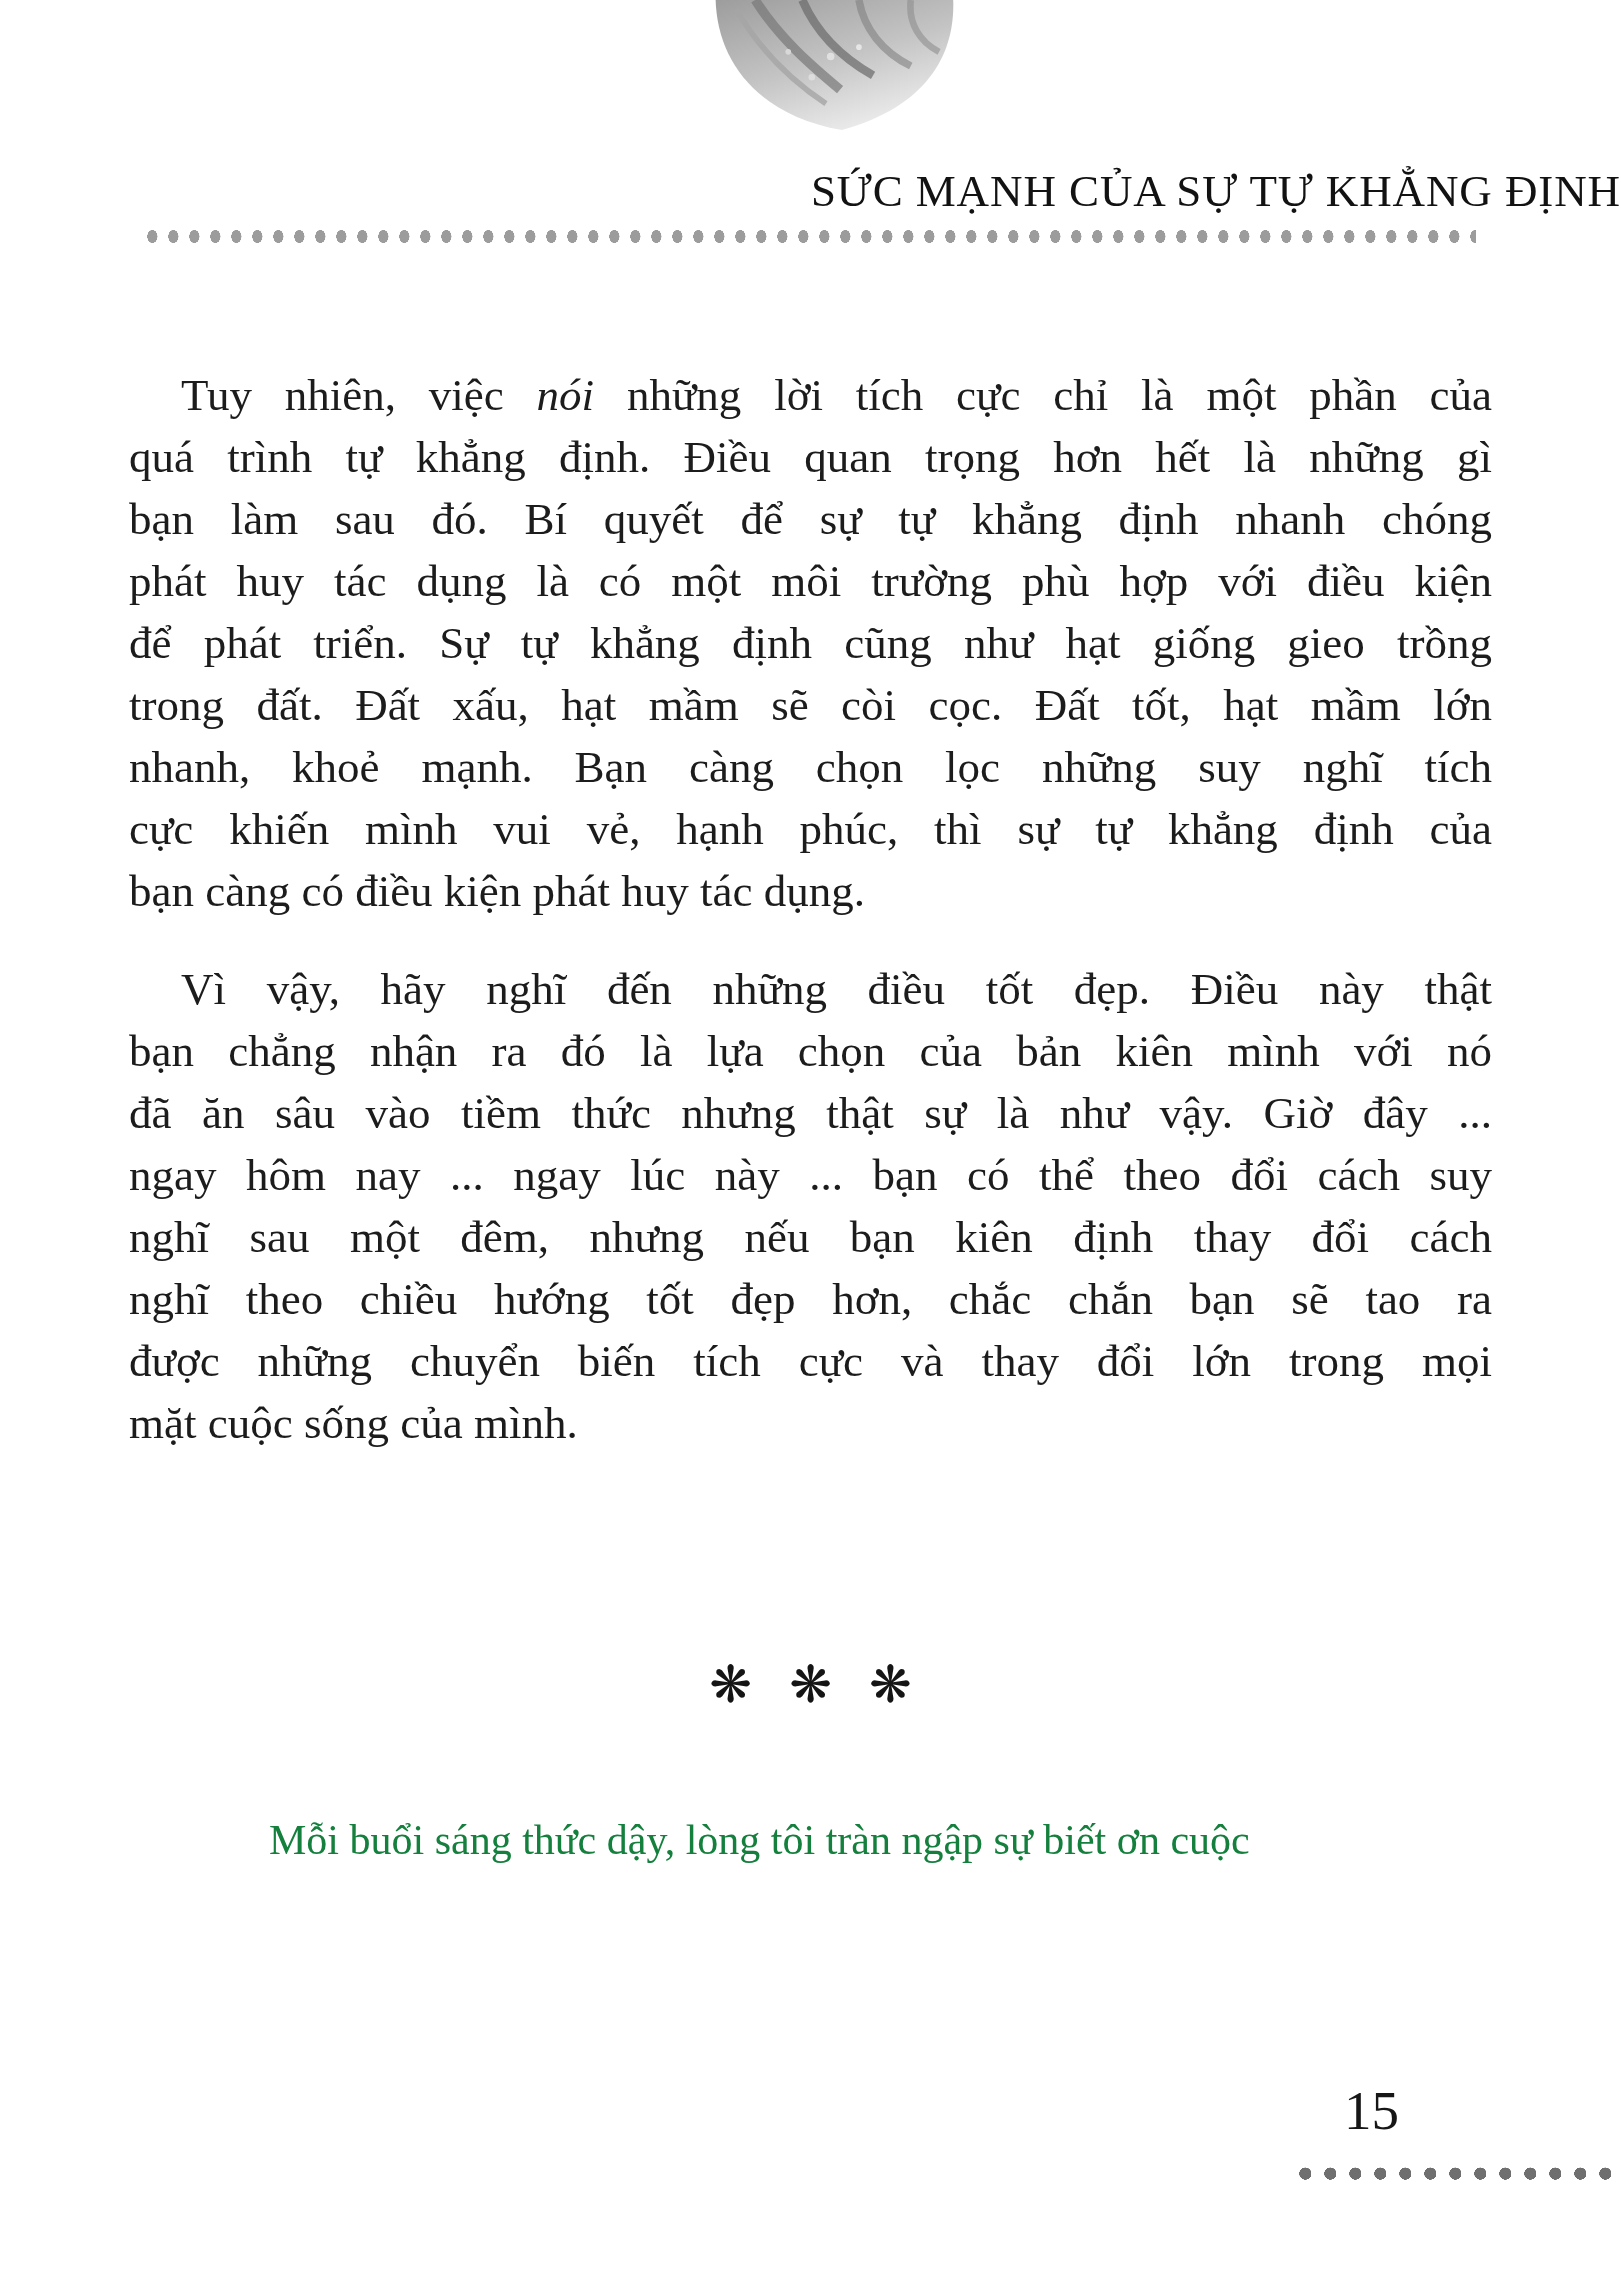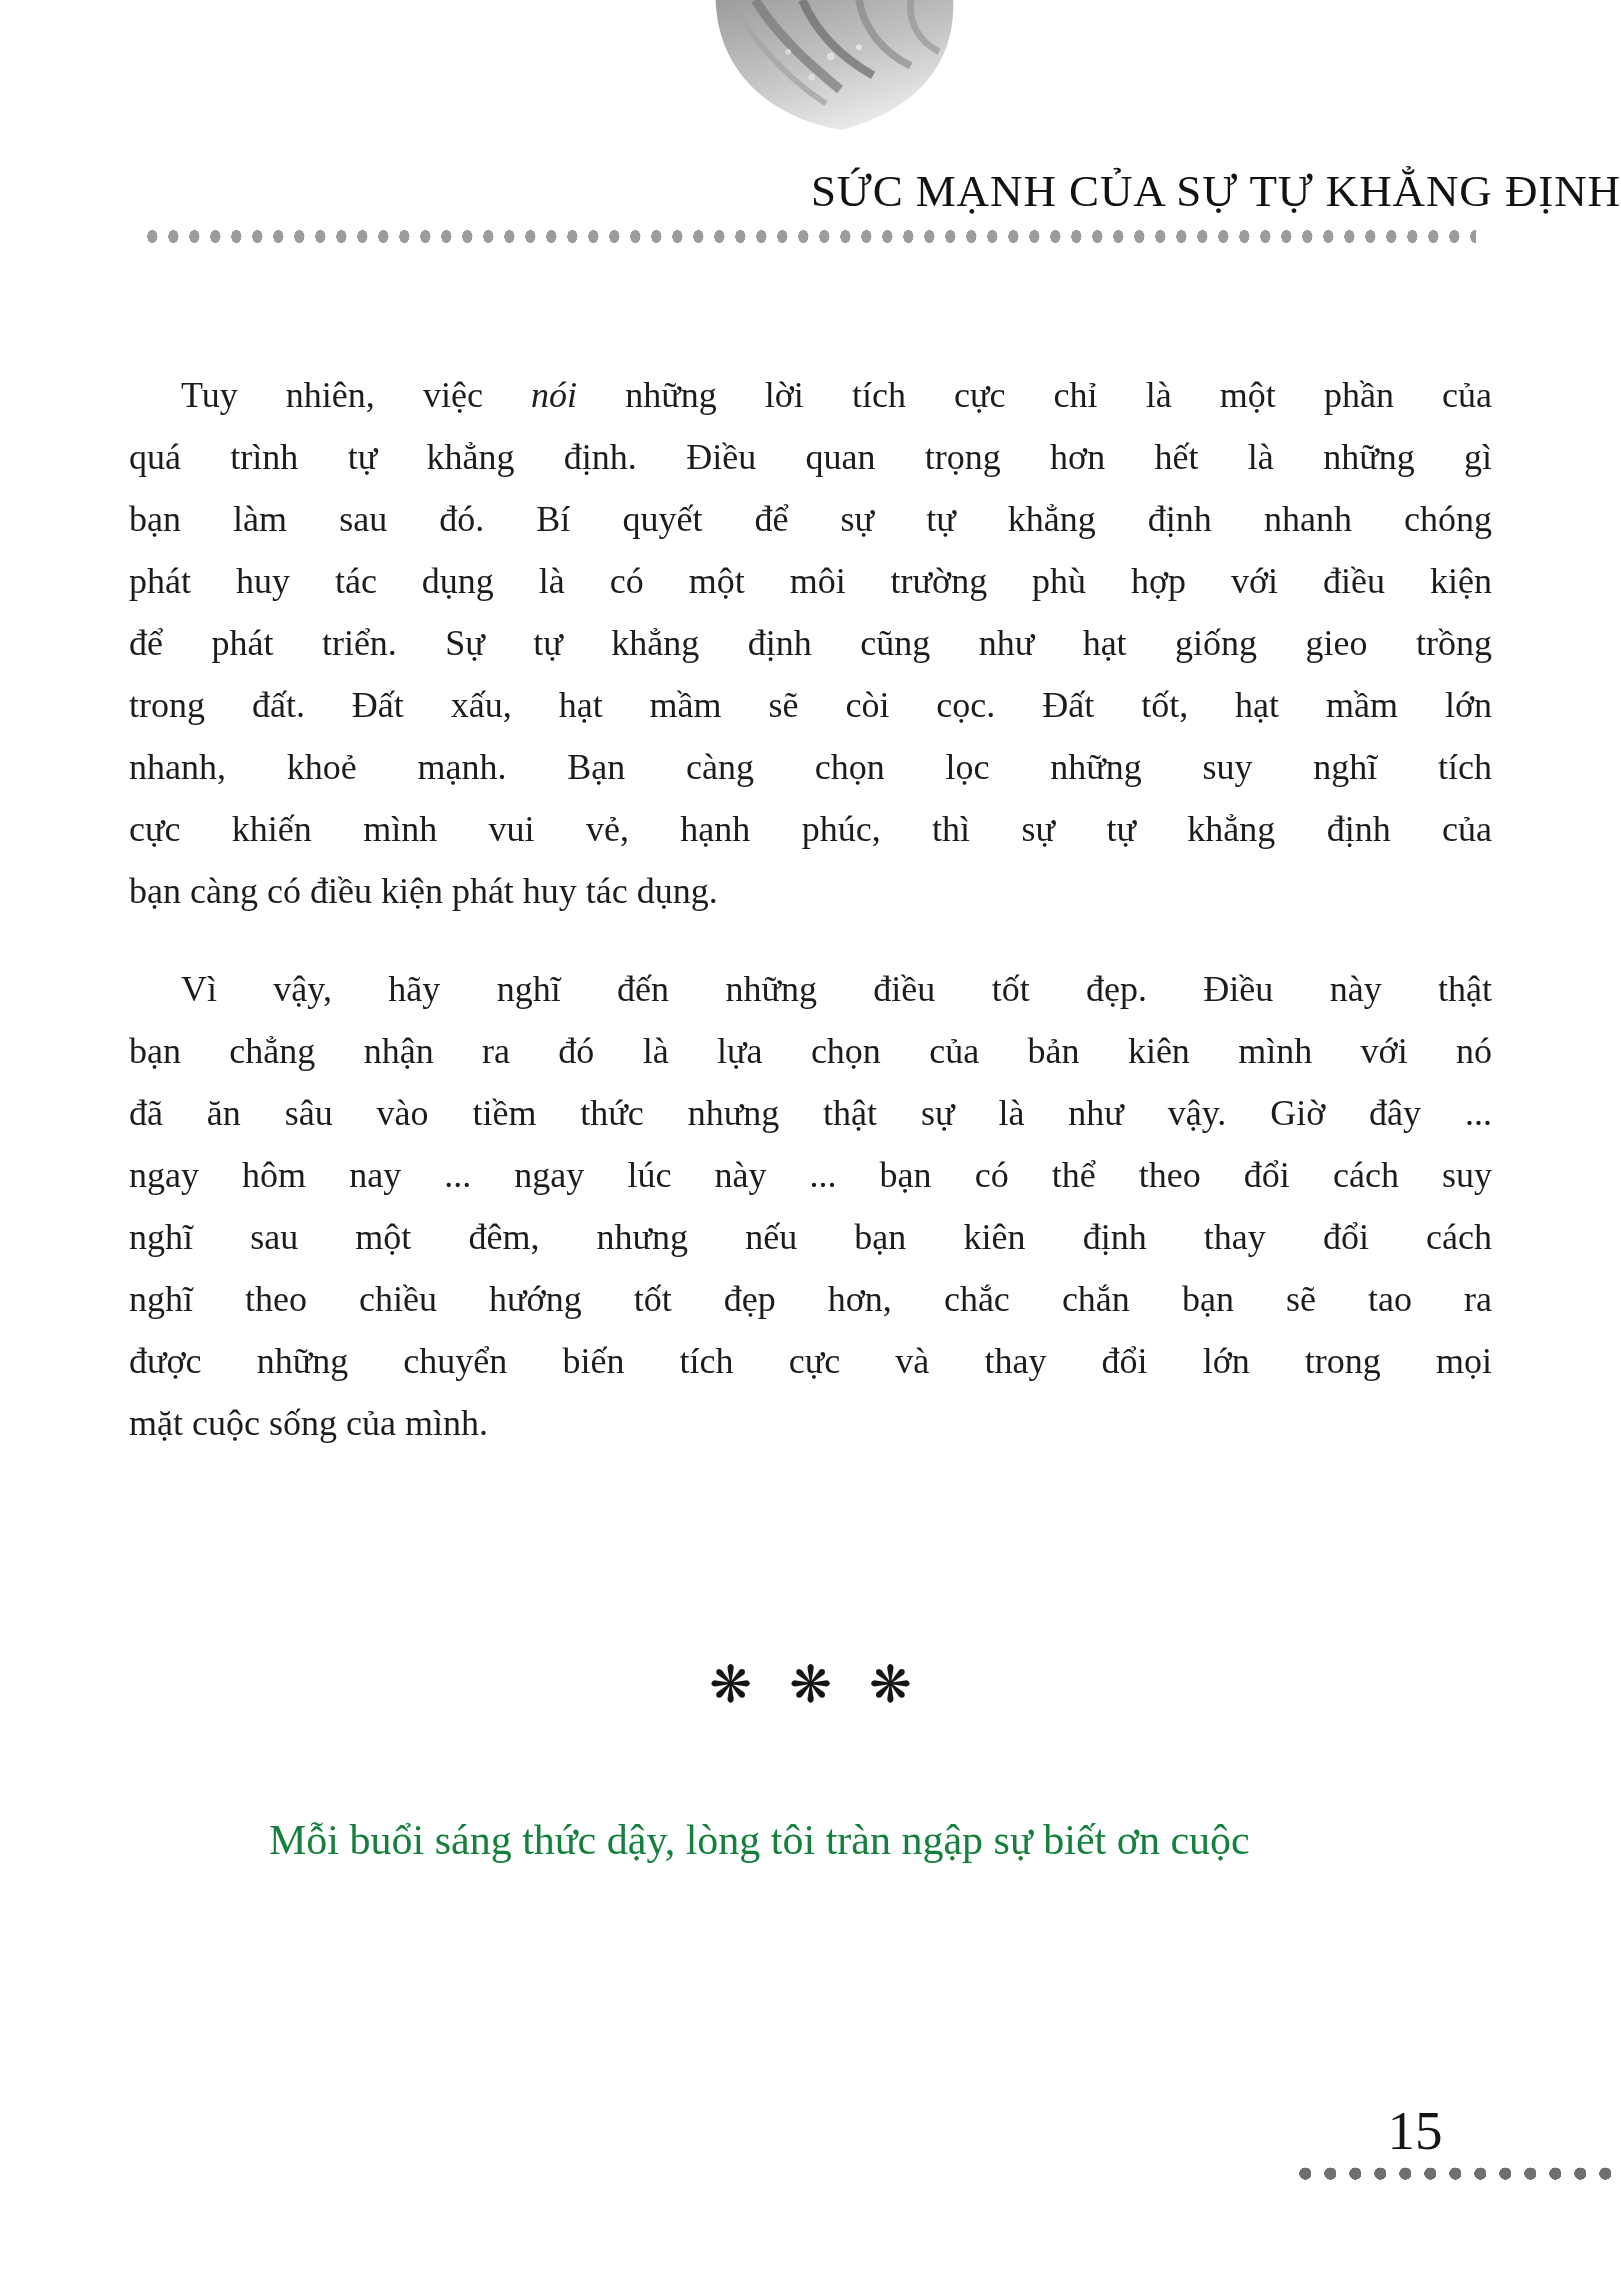--- a/index.html
+++ b/index.html
@@ -10,37 +10,37 @@
   .ornament{position:absolute;left:698px;top:0;width:270px;height:132px;}
   .title{
     position:absolute;left:0;top:163px;width:100%;text-align:right;
     font-size:45px;line-height:57px;letter-spacing:0.9px;color:#121212;white-space:nowrap;
   }
   .dots-top{
     position:absolute;left:142px;top:228px;width:1334px;height:17px;
     background-image:radial-gradient(5.2px 6.6px at 10.4px 8.5px,#9c9c9c 96%,rgba(0,0,0,0));
     background-size:21px 17px;background-repeat:repeat-x;
   }
-  .body-text{position:absolute;left:129px;top:364px;width:1363px;font-size:36px;line-height:62px;}
+  .body-text{position:absolute;left:129px;top:364px;width:1363px;font-size:45px;line-height:62px;}
   .para{margin:0 0 36px 0;}
   .bline{text-align:justify;text-align-last:justify;white-space:normal;}
   .bline.first{text-indent:52px;}
   .bline.last{text-align-last:left;}
   .separator{
     position:absolute;left:0;top:1656px;width:100%;text-align:center;
     font-family:"DejaVu Sans","Liberation Sans",sans-serif;
     font-size:51px;line-height:57px;word-spacing:21px;color:#151515;
   }
   .affirmation{
     position:absolute;left:129px;top:1809px;width:1363px;
     font-size:42px;line-height:62px;text-indent:140px;color:#15803d;
   }
   .page-number{
-    position:absolute;left:1344px;top:2080px;width:142px;text-align:center;
-    font-size:55px;line-height:61px;color:#161616;margin-top:20px;
+    position:absolute;left:1344px;top:2080px;width:142px;text-align:left;
+    font-size:55px;line-height:61px;color:#161616;
   }
   .dots-bottom{
     position:absolute;left:1293px;top:2166px;width:328px;height:15px;
     background-image:radial-gradient(6.2px 6.2px at 12.3px 7.6px,#6f6f6f 96%,rgba(0,0,0,0));
     background-size:25px 15px;background-repeat:repeat-x;
   }
 </style>
 </head>
 <body>
 

